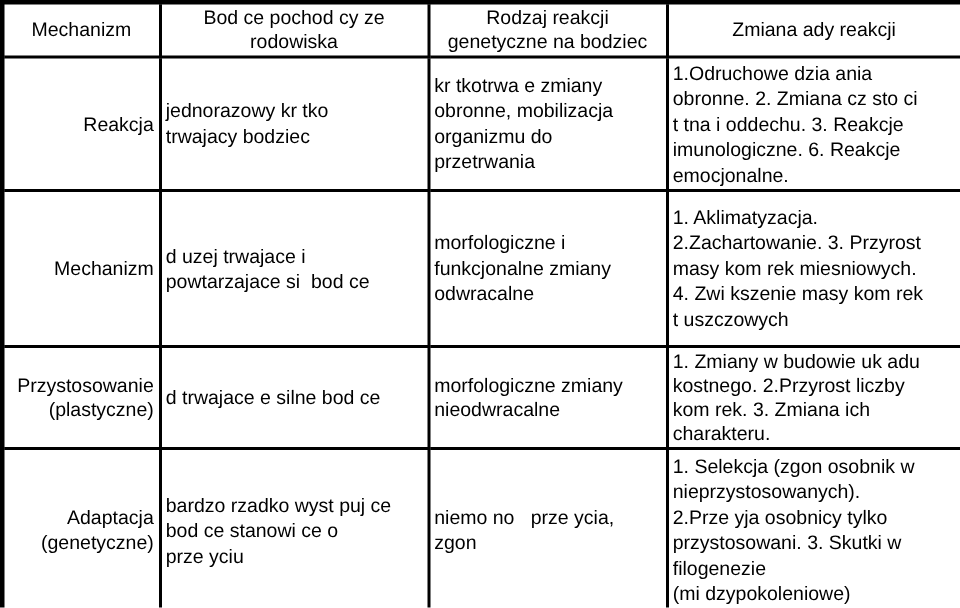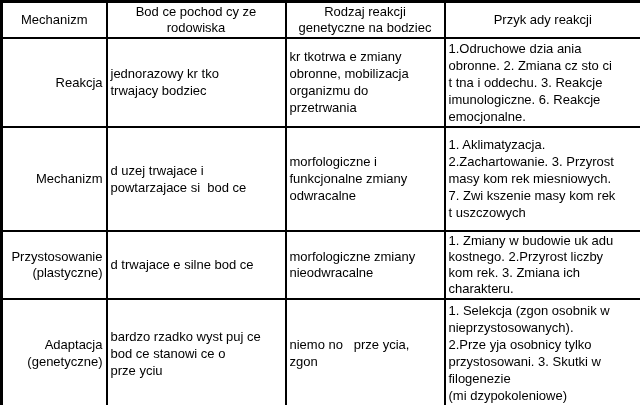--- a/index.html
+++ b/index.html
@@ -63,21 +63,21 @@
       <col style="width:159px">
       <col style="width:197px">
     </colgroup>
     <thead>
       <tr>
         <th>Mechanizm</th>
         <th>Bod ce pochod cy ze
 rodowiska</th>
         <th>Rodzaj reakcji
 genetyczne na bodziec</th>
-        <th>Przyk ady reakcji</th>
+        <th>Zmiana ady reakcji</th>
       </tr>
     </thead>
     <tbody>
       <tr class="row-0">
         <td class="cell-mechanism">Reakcja</td>
         <td class="cell-left">jednorazowy kr tko
 trwajacy bodziec</td>
         <td class="cell-left">kr tkotrwa e zmiany
 obronne, mobilizacja
 organizmu do
@@ -91,21 +91,21 @@
       <tr class="row-1">
         <td class="cell-mechanism">Mechanizm</td>
         <td class="cell-left">d uzej trwajace i
 powtarzajace si  bod ce</td>
         <td class="cell-left">morfologiczne i
 funkcjonalne zmiany
 odwracalne</td>
         <td class="cell-left">1. Aklimatyzacja.
 2.Zachartowanie. 3. Przyrost
 masy kom rek miesniowych.
-7. Zwi kszenie masy kom rek
+4. Zwi kszenie masy kom rek
 t uszczowych</td>
       </tr>
       <tr class="row-2">
         <td class="cell-mechanism">Przystosowanie
 (plastyczne)</td>
         <td class="cell-left">d trwajace e silne bod ce</td>
         <td class="cell-left">morfologiczne zmiany
 nieodwracalne</td>
         <td class="cell-left">1. Zmiany w budowie uk adu
 kostnego. 2.Przyrost liczby

